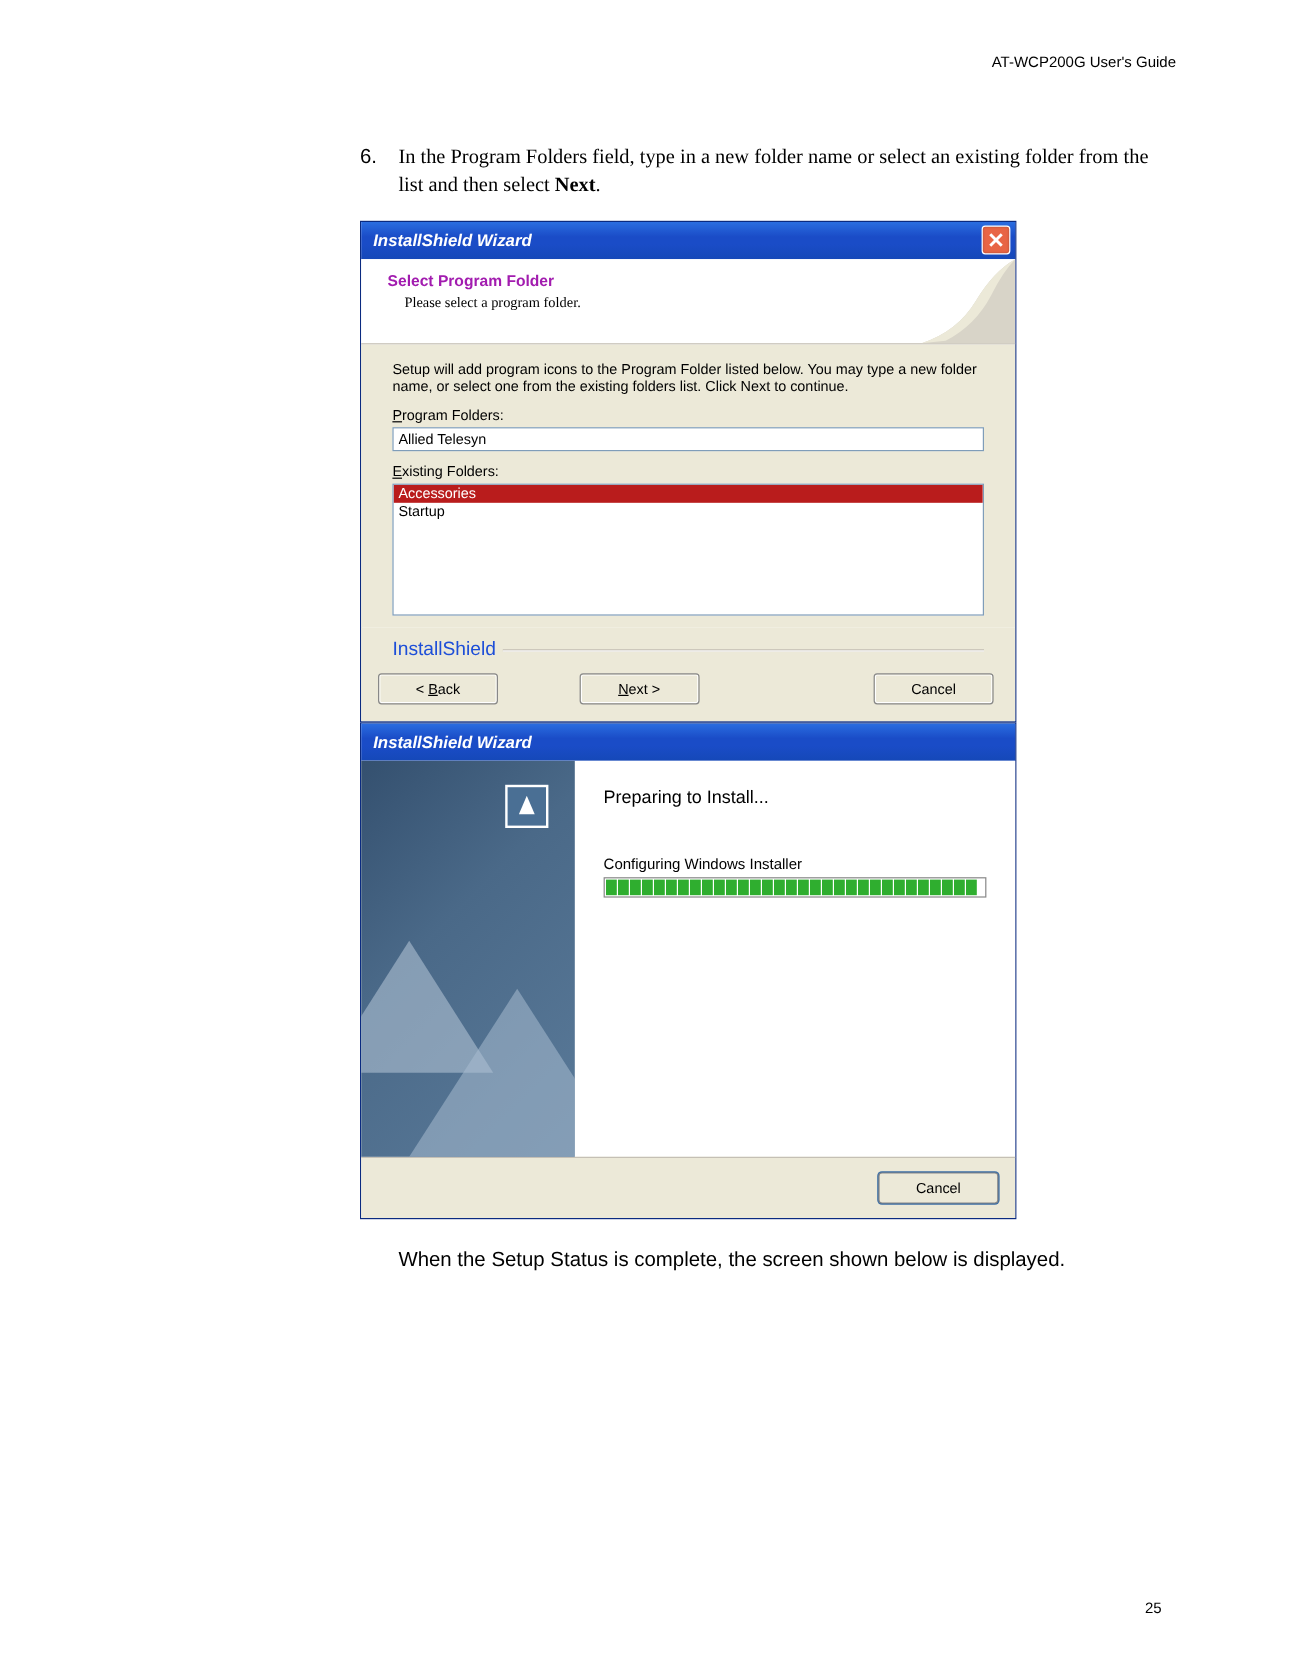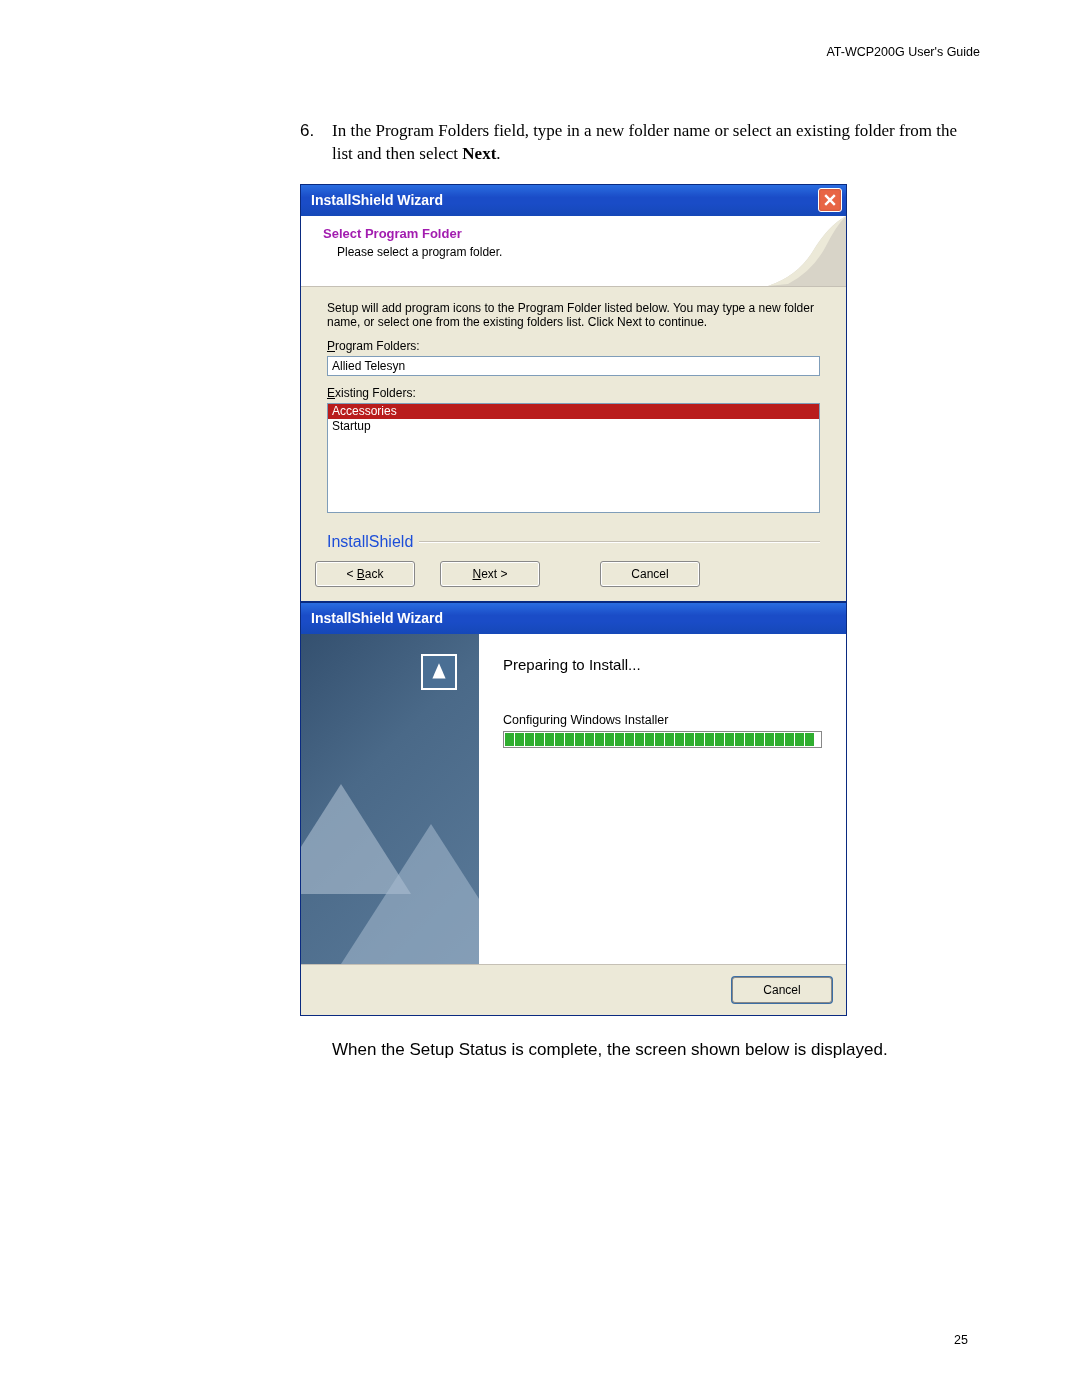--- a/index.html
+++ b/index.html
@@ -57,20 +57,21 @@
     height: 31px;
     display: flex;
     align-items: center;
     padding: 0 4px 0 10px;
     justify-content: space-between;
   }
   .titlebar-text {
     color: #fff;
     font-weight: bold;
     font-size: 14px;
+    font-style: italic;
   }
   .close-btn {
     width: 22px;
     height: 22px;
     background: #e86545;
     border: 1px solid #fff;
     border-radius: 3px;
     display: flex;
     align-items: center;
     justify-content: center;
@@ -90,20 +91,21 @@
   .header-title {
     font-weight: bold;
     font-size: 13px;
     color: #a21caf;
   }
   .header-sub {
     font-size: 12px;
     color: #000;
     margin-left: 14px;
     margin-top: 4px;
+    font-family: Liberation Serif, serif;
   }
   .page-curl {
     position: absolute;
     right: 0;
     top: 0;
     width: 78px;
     height: 70px;
   }
   .dlg-body {
     background: #ece9d8;
@@ -159,21 +161,21 @@
     justify-content: flex-end;
   }
   .install-shield-line .line {
     flex:1;
     height:1px;
     background:#c5c0b5;
     border-bottom:1px solid #fff;
   }
   .btn-row {
     display: flex;
-    justify-content: flex-start;
+    justify-content: space-between;
     gap: 25px;
     padding-right: 4px;
   }
   .win-btn {
     min-width: 78px;
     height: 24px;
     font-size: 12px;
     background: #ece9d8;
     border: 1px solid #888;
     border-radius: 3px;

